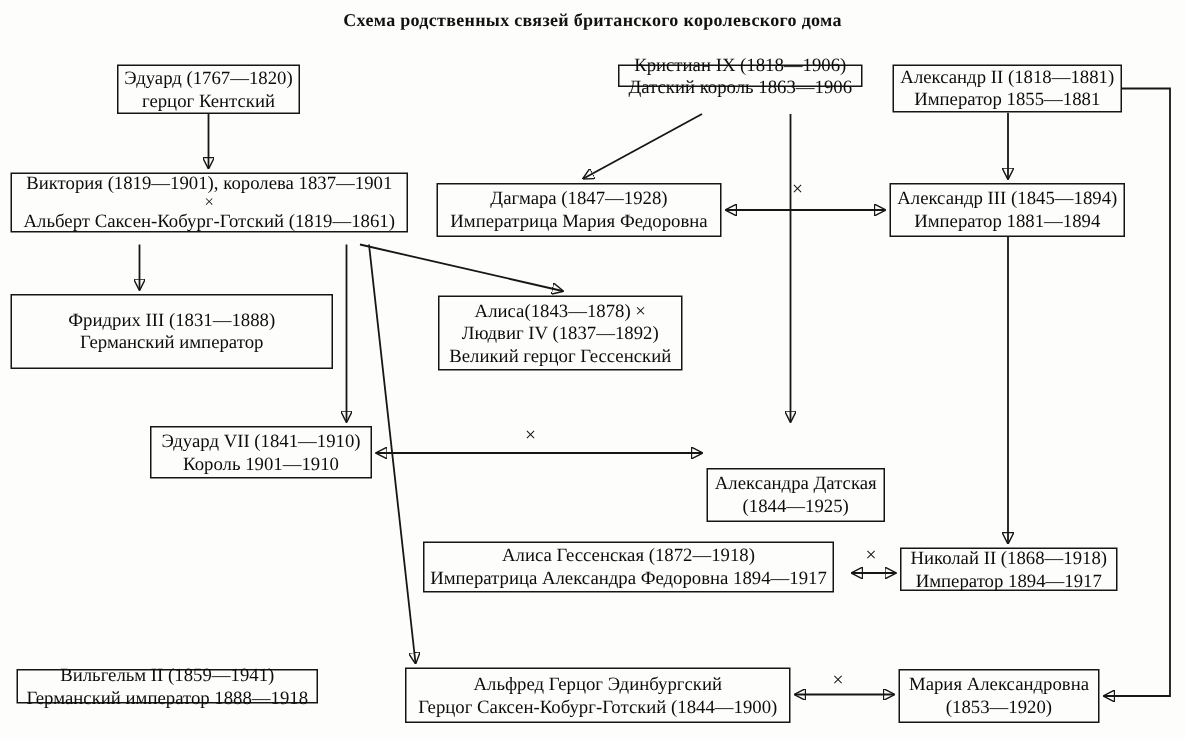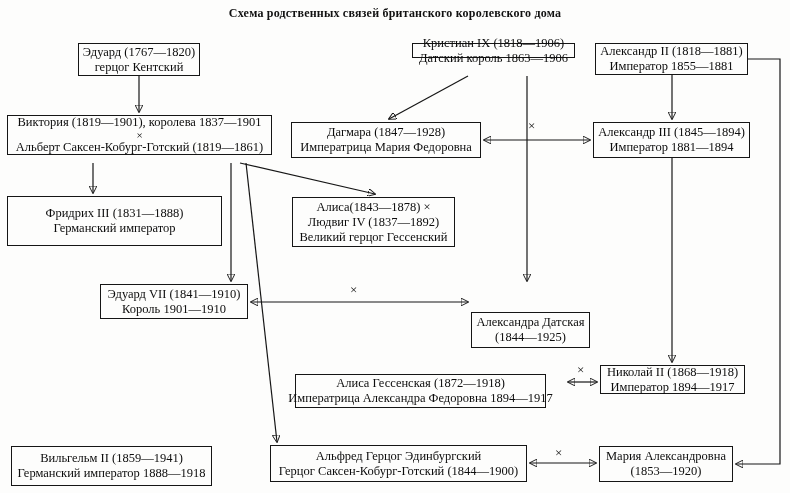--- a/index.html
+++ b/index.html
@@ -100,31 +100,31 @@
   <div class="node" style="left:100px;top:284px;width:148px;height:35px;">
     <span>Эдуард VII (1841—1910)</span>
     <span>Король 1901—1910</span>
   </div>
 
   <div class="node" style="left:471px;top:284px;width:119px;height:36px;margin-top:28px;">
     <span>Александра Датская</span>
     <span>(1844—1925)</span>
   </div>
 
-  <div class="node" style="left:282px;top:374px;width:251px;height:34px;margin-left:13px;">
+  <div class="node" style="left:282px;top:361px;width:274px;height:34px;">
     <span>Алиса Гессенская (1872—1918)</span>
     <span>Императрица Александра Федоровна 1894—1917</span>
   </div>
 
   <div class="node" style="left:600px;top:365px;width:145px;height:29px;">
     <span>Николай II (1868—1918)</span>
     <span>Император 1894—1917</span>
   </div>
 
-  <div class="node" style="left:11px;top:446px;width:201px;height:40px;">
+  <div class="node" style="left:11px;top:446px;width:201px;height:23px;">
     <span>Вильгельм II (1859—1941)</span>
     <span>Германский император 1888—1918</span>
   </div>
 
   <div class="node" style="left:270px;top:445px;width:257px;height:37px;">
     <span>Альфред Герцог Эдинбургский</span>
     <span>Герцог Саксен-Кобург-Готский (1844—1900)</span>
   </div>
 
   <div class="node" style="left:599px;top:446px;width:134px;height:36px;">

